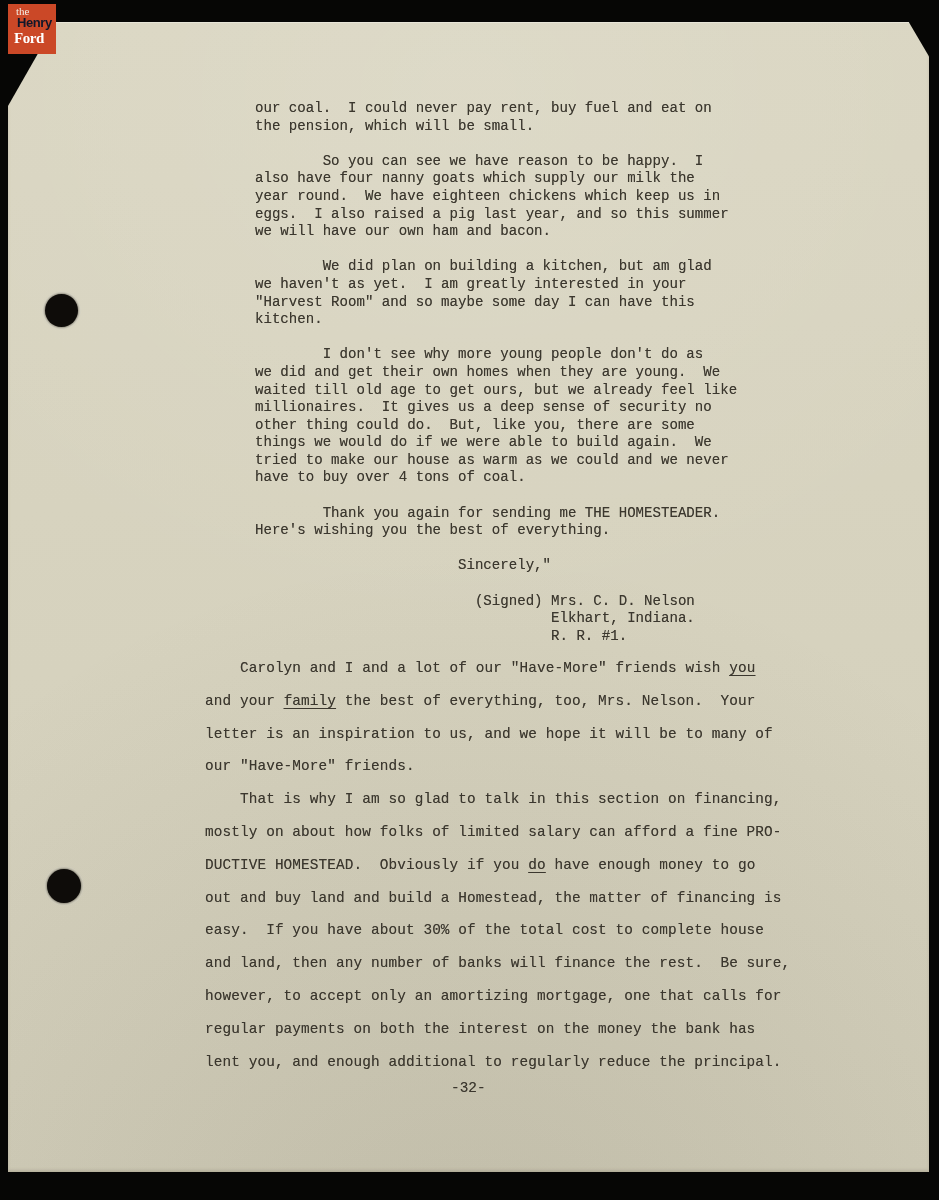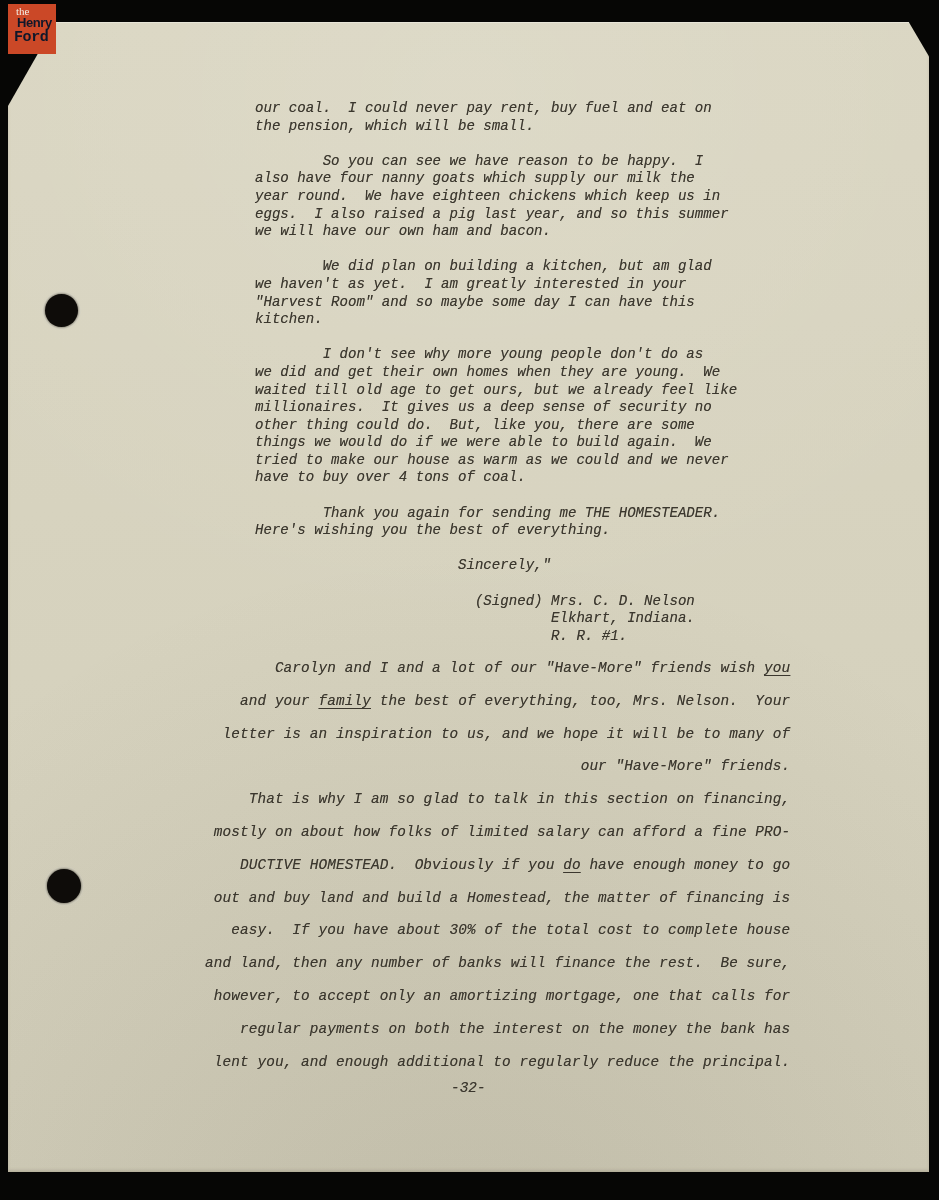--- a/index.html
+++ b/index.html
@@ -30,35 +30,33 @@
     box-shadow: 0 0 3px rgba(20,16,10,0.8), 0 0 0 3px rgba(255,255,255,0.12);
   }
   .hole-top    { left: 37px; top: 272px; width: 33px; height: 33px; }
   .hole-bottom { left: 39px; top: 847px; width: 34px; height: 34px; }
   
   .mono {
     font-family: "Liberation Mono", monospace;
     color: #3b372e;
     text-shadow: 0 0 0.6px rgba(59,55,46,0.55);
     white-space: pre;
-    font-style: italic;
   }
   .letter {
     position: absolute;
     left: 247px; top: 78px;
     font-size: 14.1px;
     line-height: 17.6px;
   }
   .body-text {
     position: absolute;
     left: 197px; top: 630px;
     font-size: 14.4px;
     line-height: 32.8px;
     letter-spacing: 0.1px;
-    text-align: right;
   }
   .line:empty::before { content: "\a0"; }
   .u { text-decoration: underline; text-underline-offset: 2.5px; }
   .pagenum {
     position: absolute;
     left: 443px; top: 1058px;
     font-size: 14.4px;
   }
   
   .logo {
@@ -77,25 +75,25 @@
   }
   .logo .henry {
     font-family: "Liberation Sans", sans-serif;
     font-weight: bold;
     font-size: 13px; line-height: 14px;
     letter-spacing: -0.4px;
     color: #0f172a;
     margin: 0 0 0 9px;
   }
   .logo .ford {
-    font-family: Liberation Mono, monospace;
+    font-family: Liberation Serif, serif;
     font-weight: bold;
     font-size: 15px; line-height: 16px;
     letter-spacing: -0.4px;
-    color: #0f172a;
+    color: #ffffff;
     margin: 0 0 0 6px;
   }
 </style>
 </head>
 <body>
 
 <div class="page">
   <div class="hole hole-top"></div>
   <div class="hole hole-bottom"></div>
 

